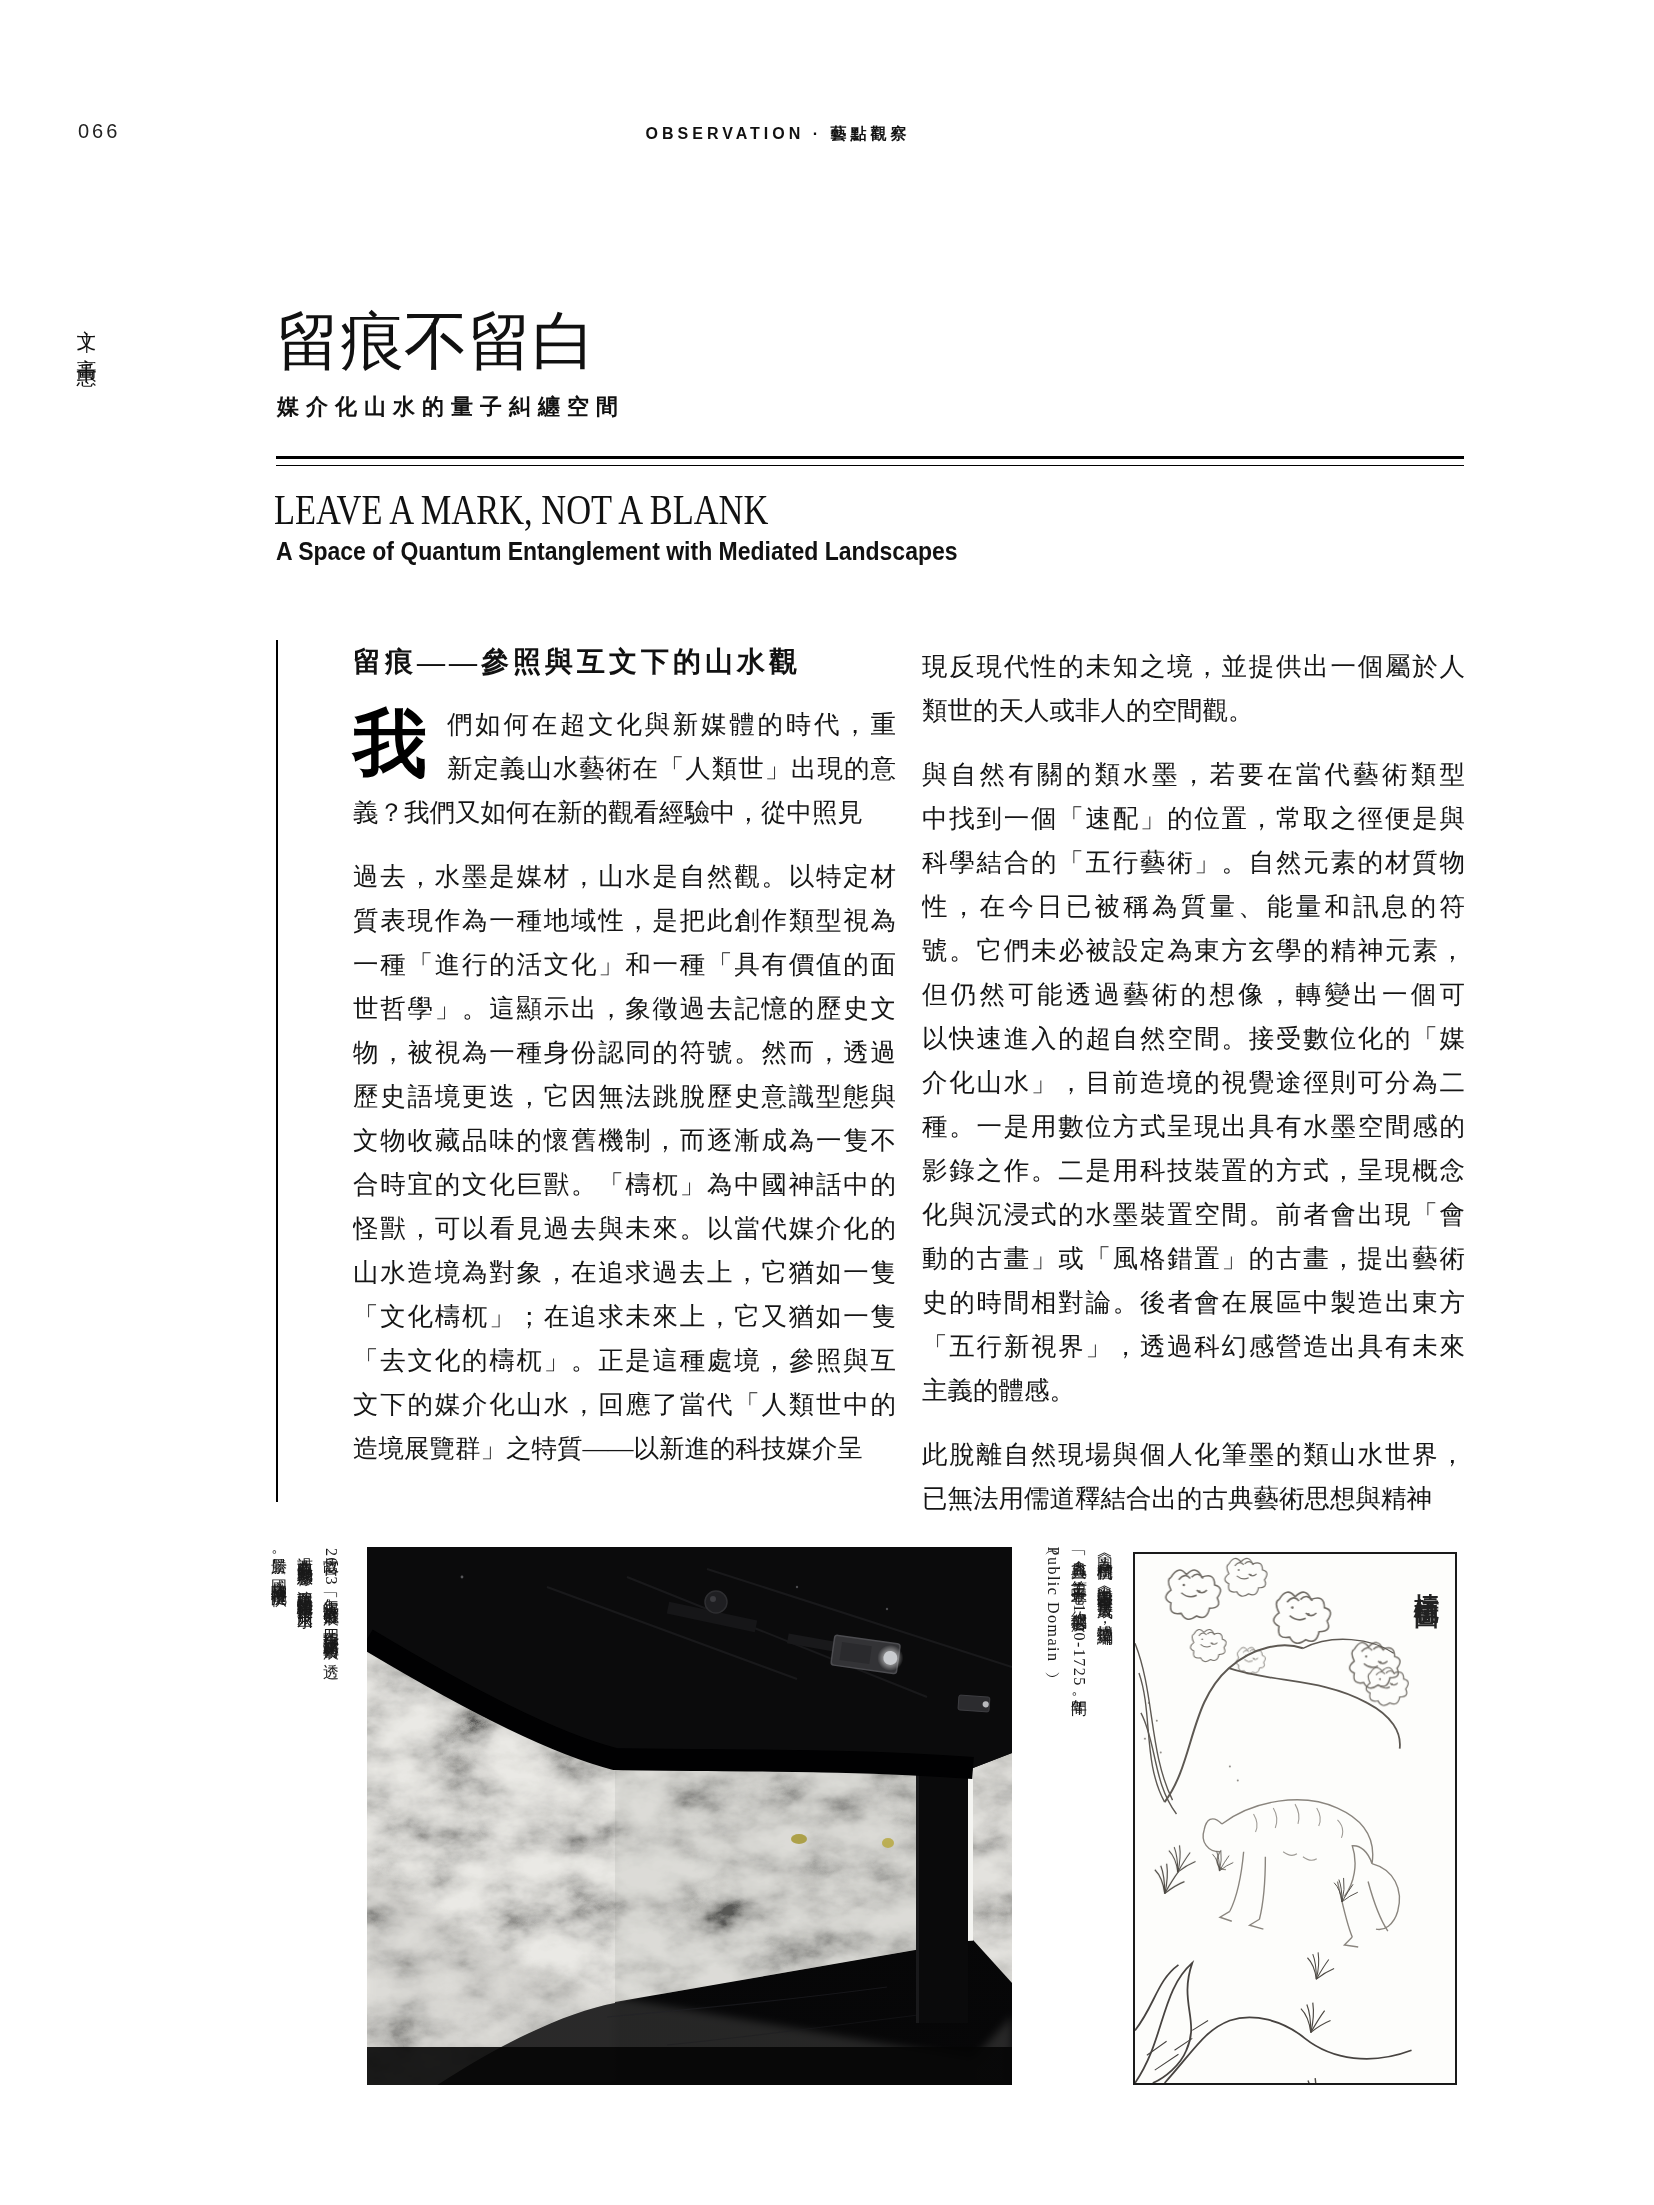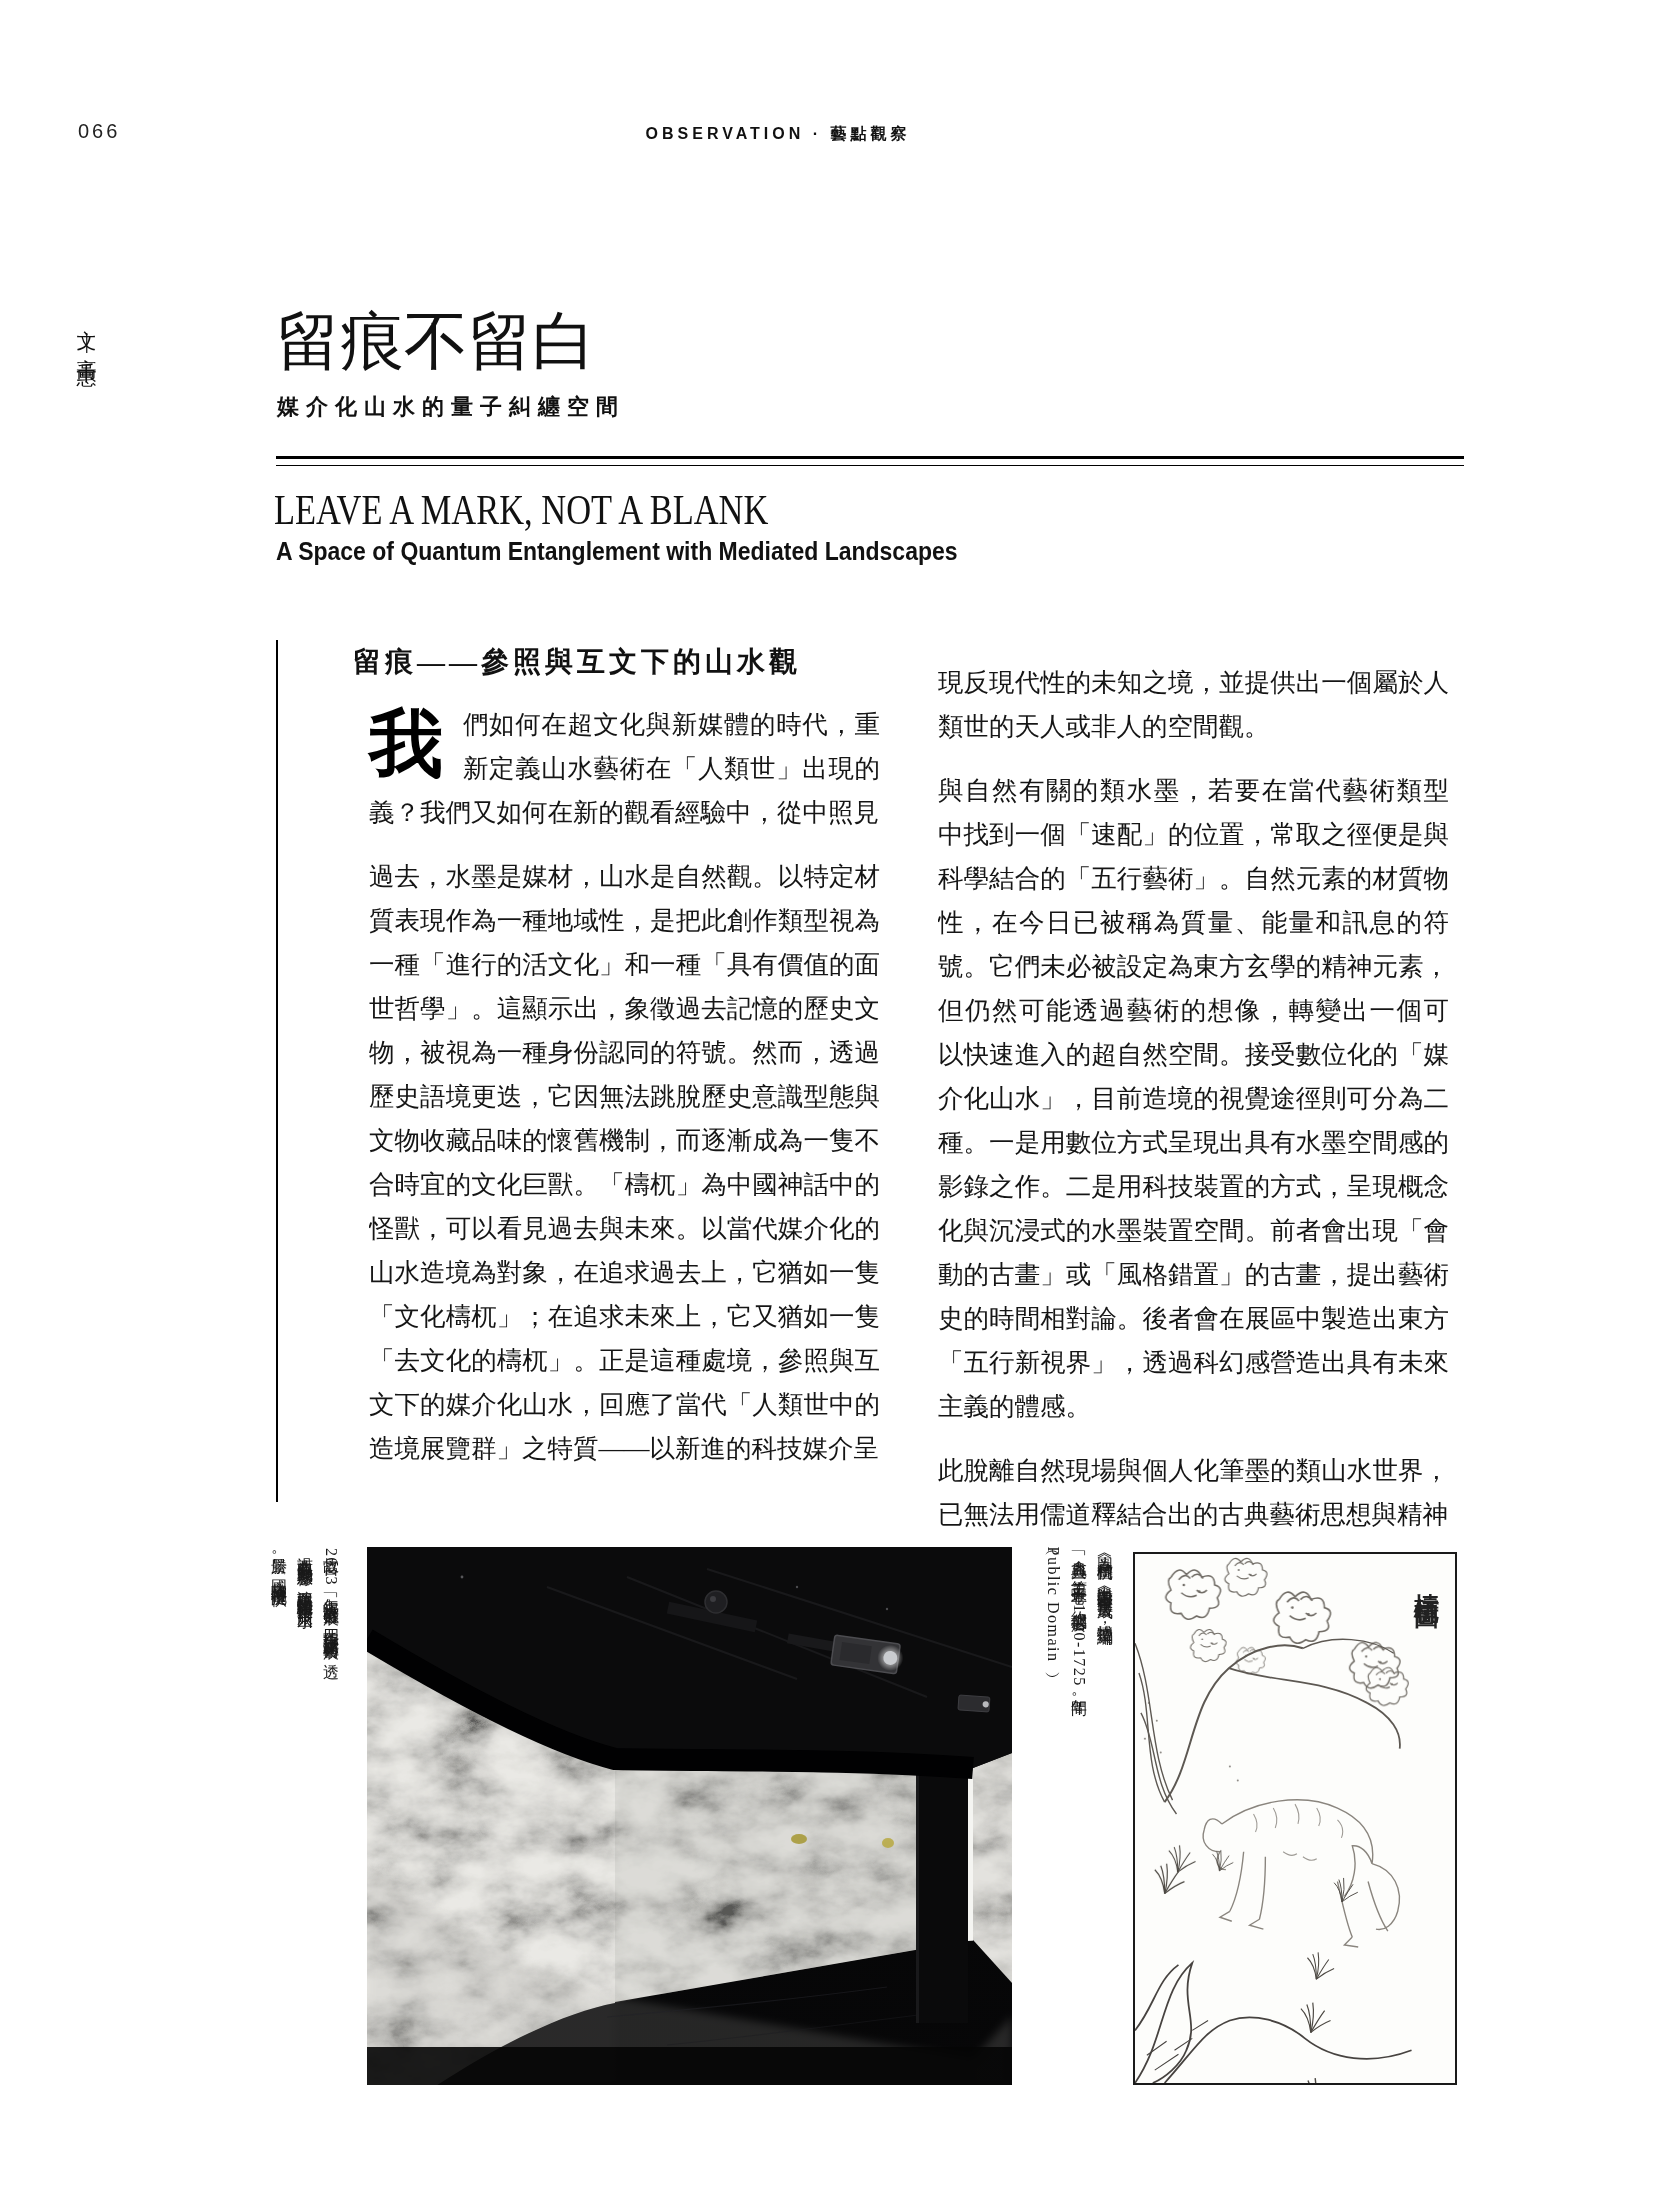--- a/index.html
+++ b/index.html
@@ -27,21 +27,21 @@
             letter-spacing:0px;white-space:nowrap;}
   .subtitle-en{position:absolute;left:276px;top:537px;font-family:"Liberation Sans",sans-serif;
             font-weight:700;font-size:25px;transform:scaleX(0.92);transform-origin:left top;white-space:nowrap;}
   
   .vrule{position:absolute;left:276px;top:640px;width:2px;height:862px;background:#000;}
   .col{position:absolute;width:543px;}
   .col-left{left:353px;top:645px;}
   .col-right{left:922px;top:645px;}
   .sec-heading{margin:0;font-size:28px;font-weight:700;letter-spacing:4px;line-height:34px;
             font-family:"Liberation Serif",serif;white-space:nowrap;}
-  .para{margin:16px;}
+  .para{margin:0;}
   .p-after-head{margin-top:24px;}
   .p-gap{margin-top:20px;}
   .tline{height:44px;line-height:44px;font-size:25.5px;text-align:justify;text-align-last:justify;
          text-justify:inter-character;overflow:hidden;color:#151515;}
   .para .lines > .tline:last-child, .para.self > .tline:last-child{text-align-last:left;}
   .dropcap{float:left;width:94px;height:88px;font-size:74px;line-height:82px;font-weight:700;
            font-family:"Liberation Serif",serif;color:#000;}
   
   .fig-caption{position:absolute;top:1545px;display:flex;flex-direction:row-reverse;
                align-items:flex-start;height:566px;}

